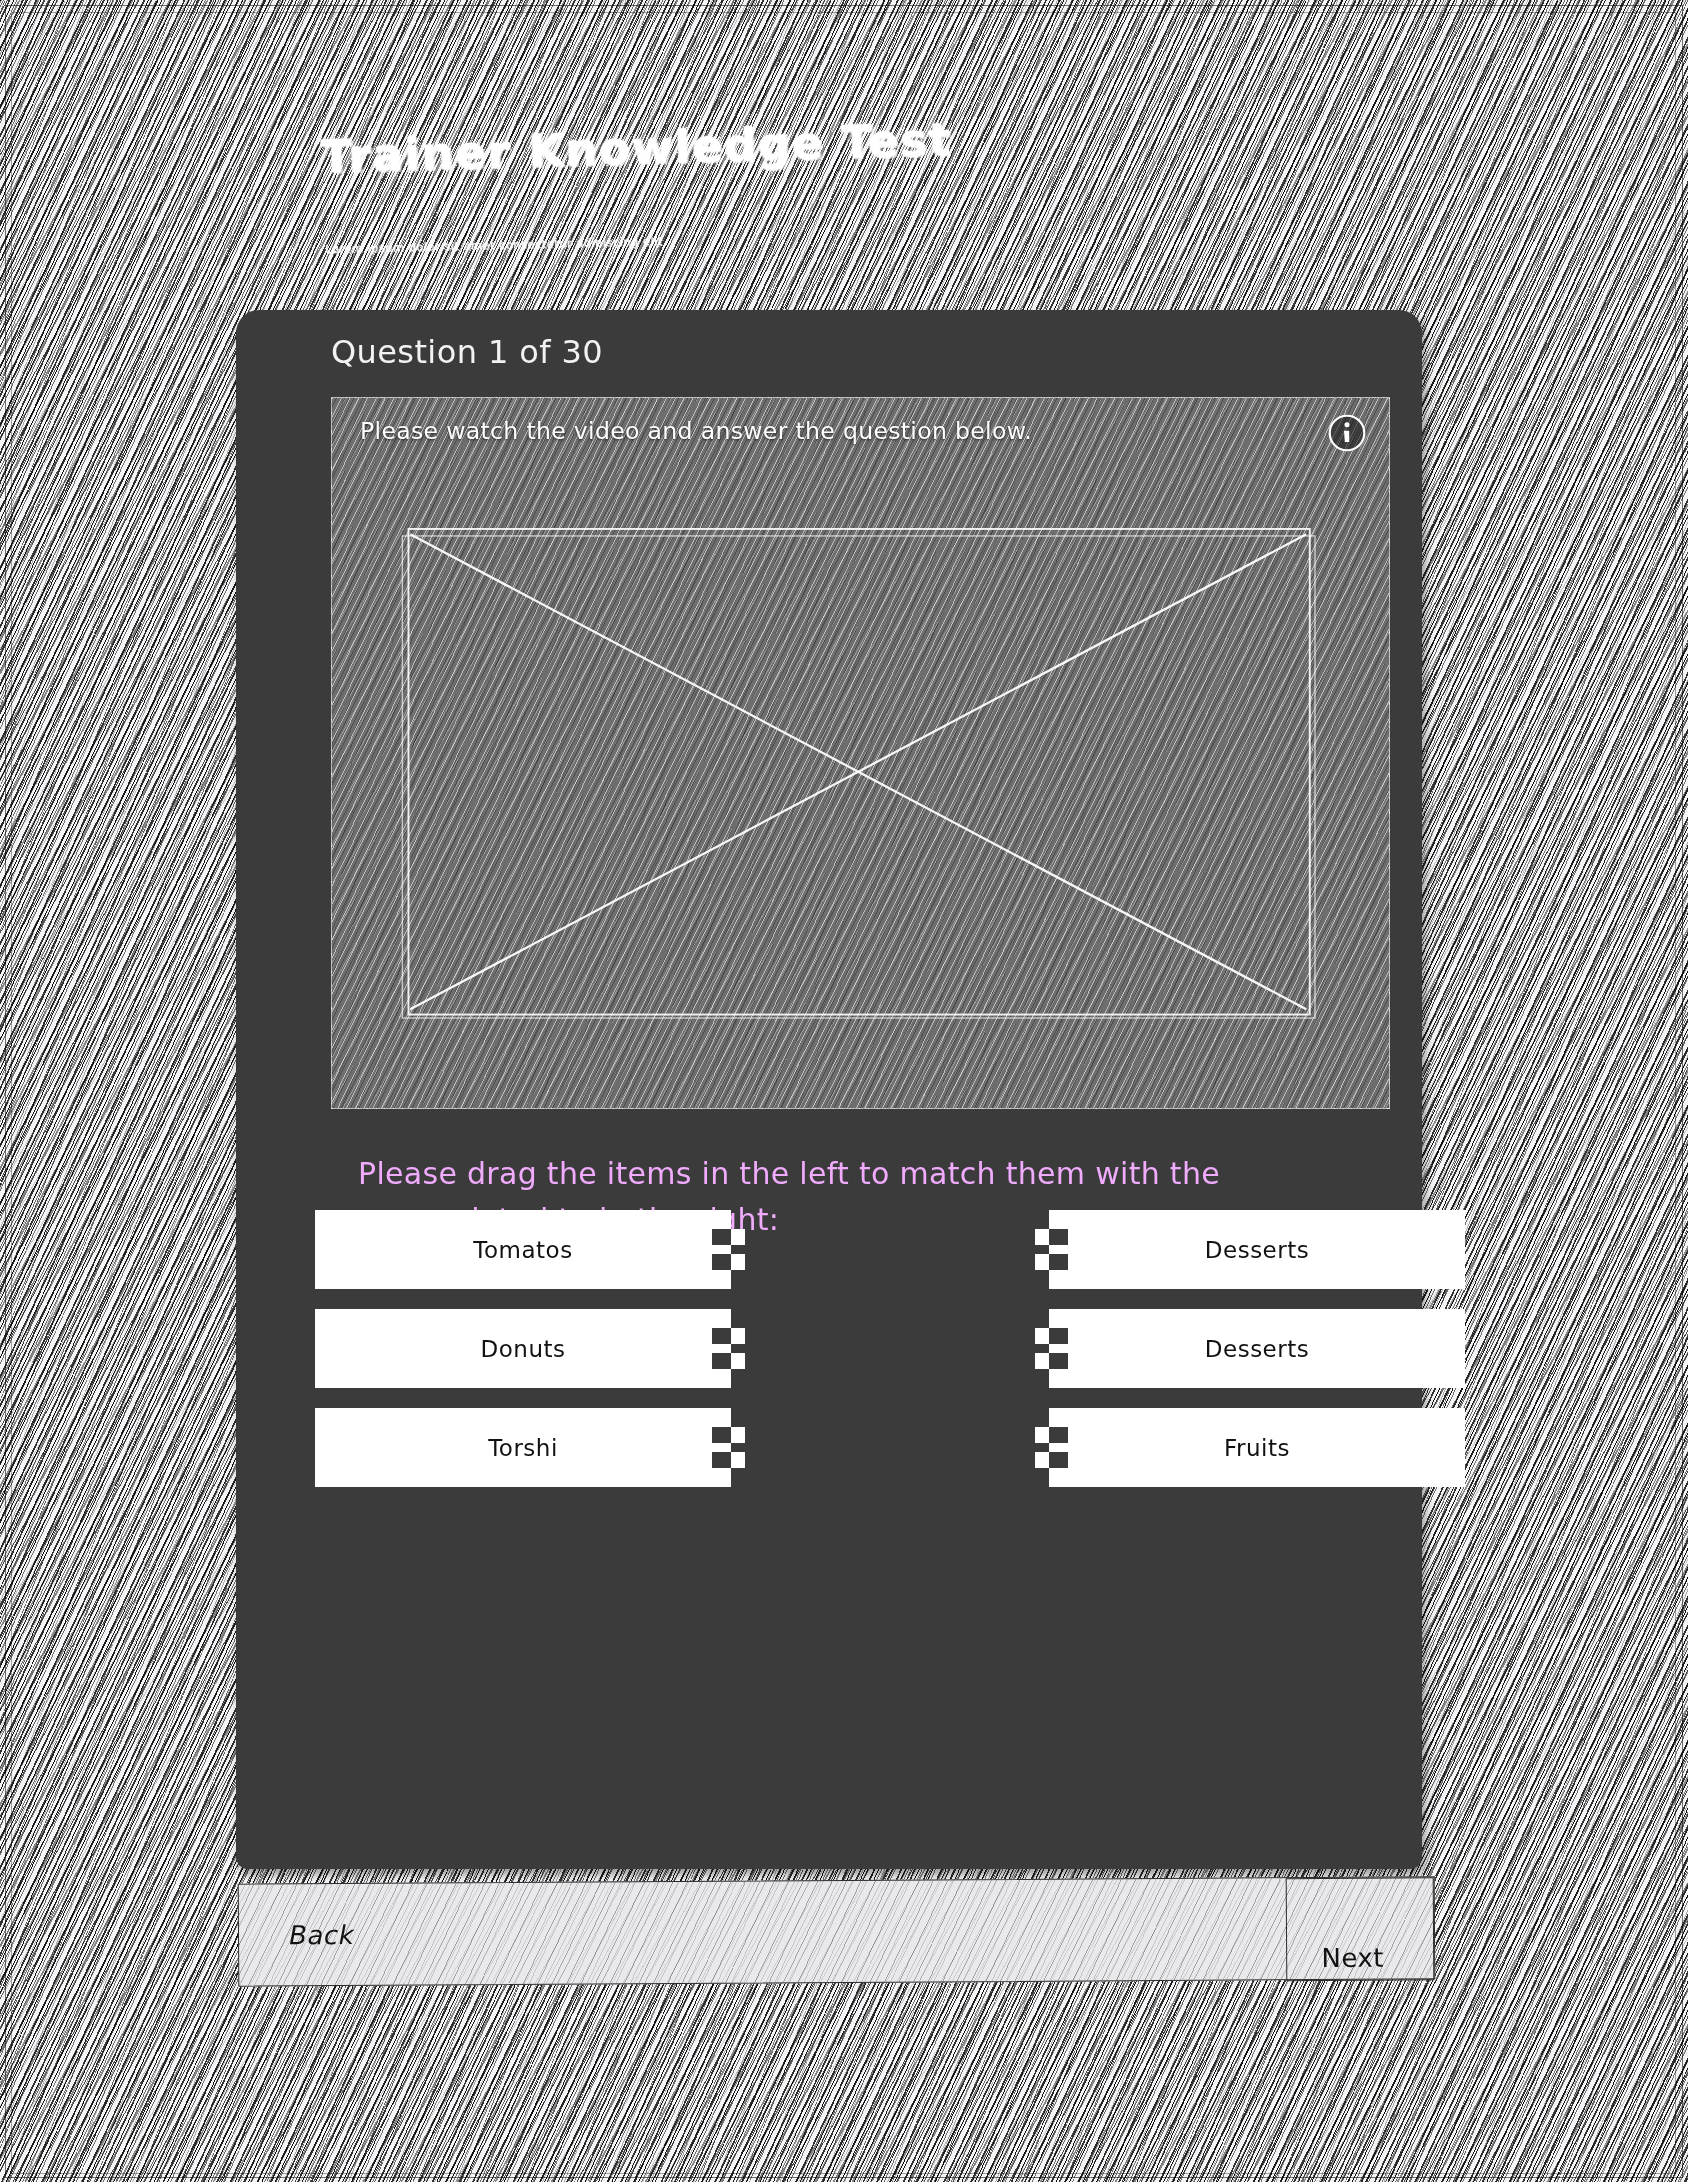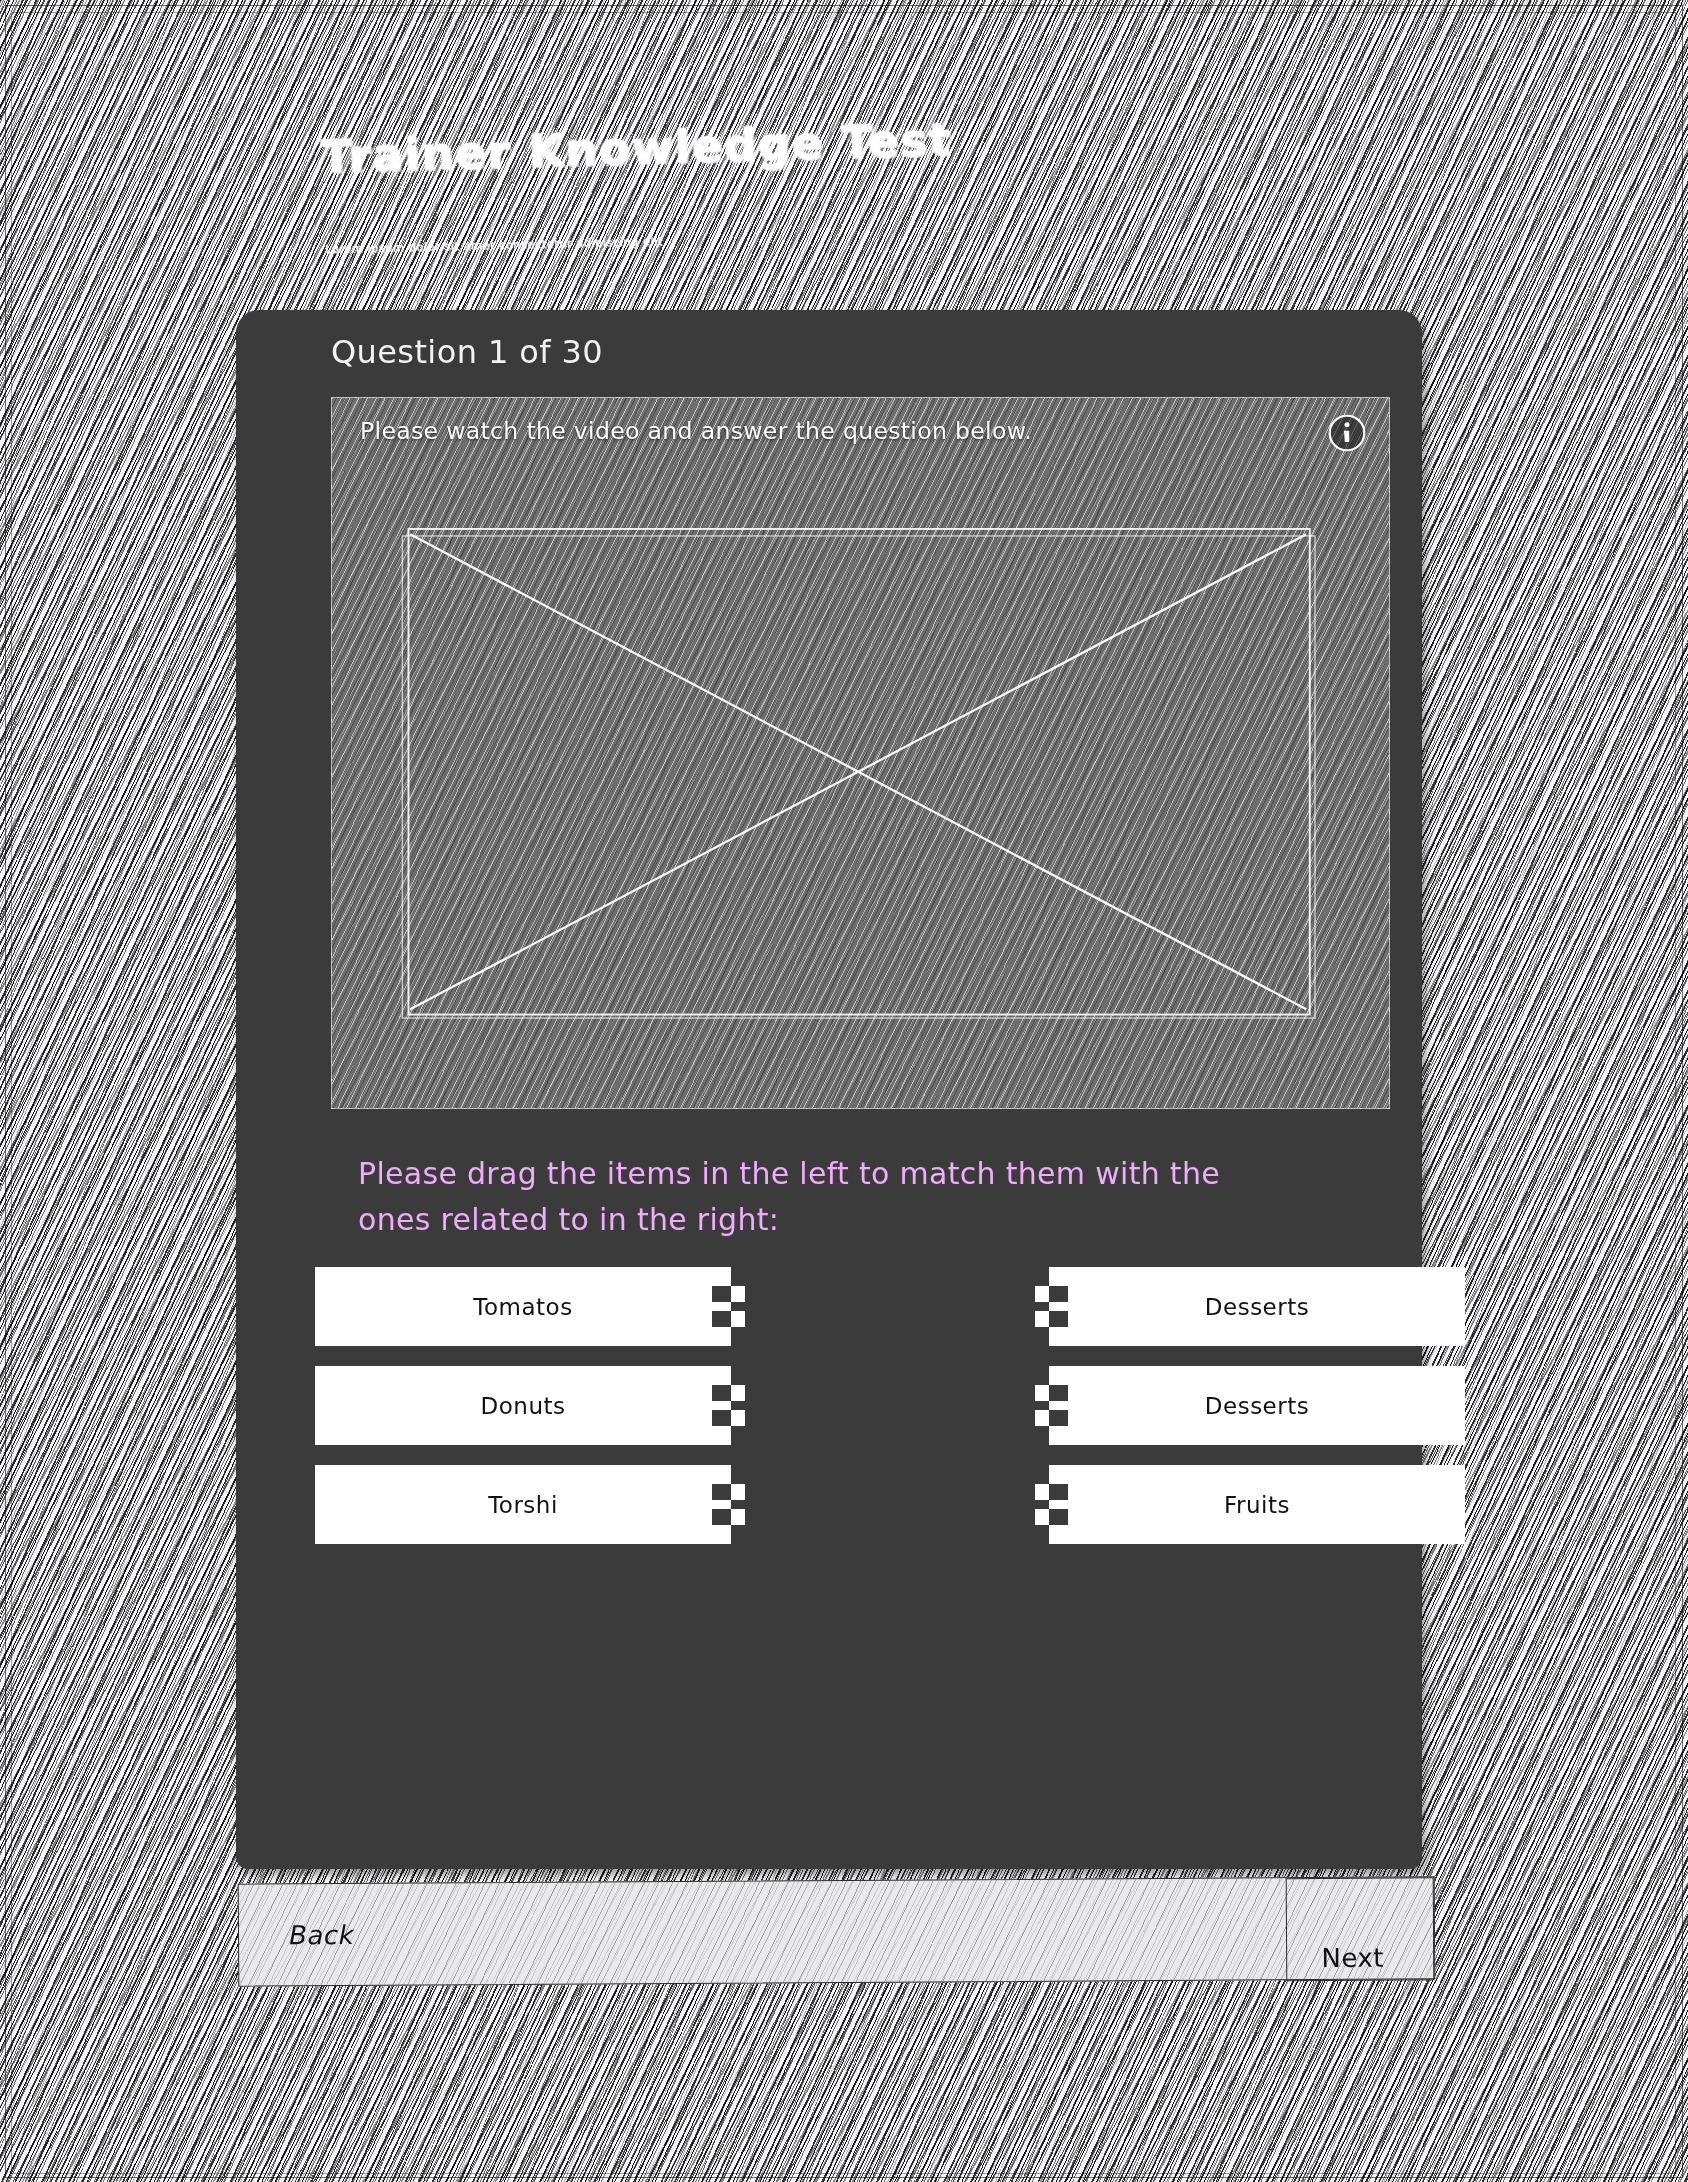--- a/index.html
+++ b/index.html
@@ -170,21 +170,21 @@
     font-size: 30px;
     line-height: 1.52;
     color: #f0abfc;
     letter-spacing: 0.3px;
   }
 
   
   .match-area {
     position: absolute;
     left: 79px;
-    top: 957px;
+    top: 900px;
     width: 1150px;
   }
   .match-cols {
     display: flex;
     justify-content: space-between;
   }
   .match-col {
     width: 416px;
     display: flex;
     flex-direction: column;

